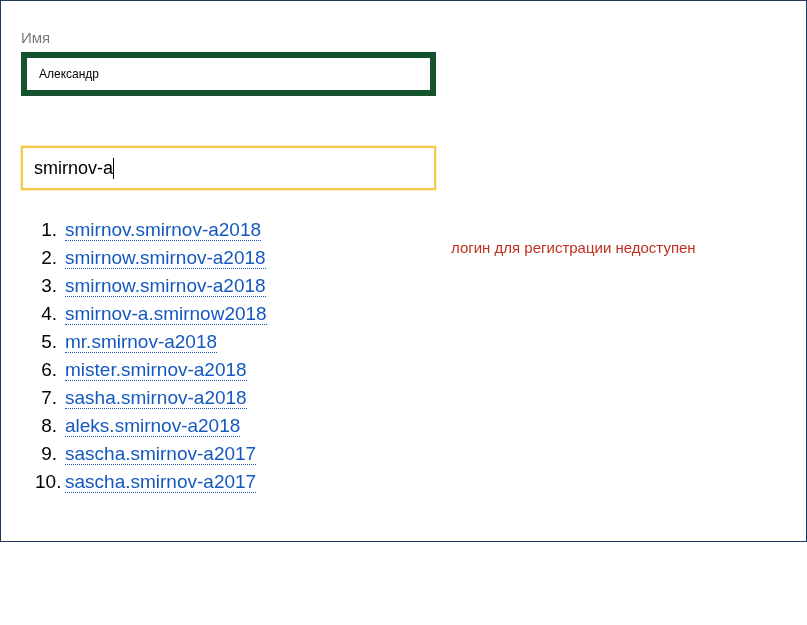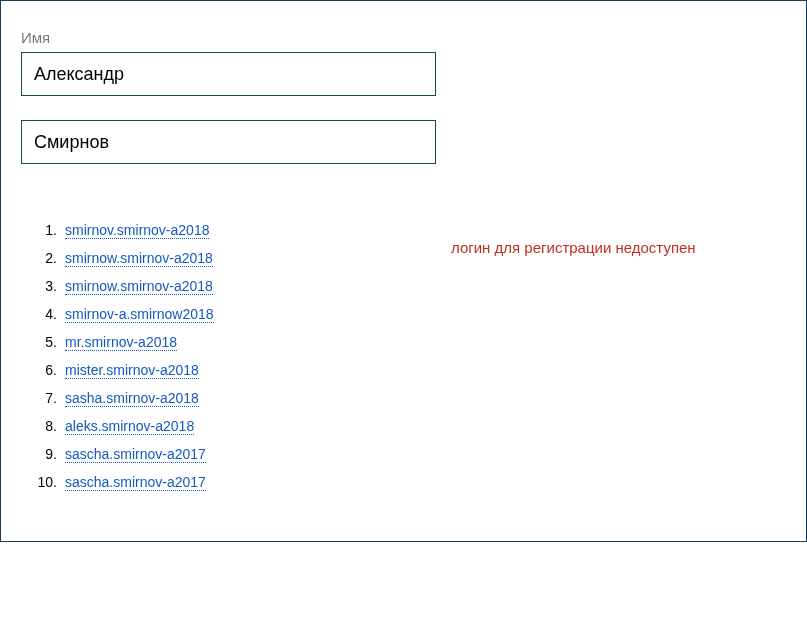--- a/index.html
+++ b/index.html
@@ -33,22 +33,22 @@
   }
   .field-label {
     color: #7a7a7a;
     font-size: 15px;
     margin-bottom: 6px;
     margin-top: 14px;
   }
   .text-input {
     width: 415px;
     height: 44px;
-    border: 1px solid #14532d;
-    font-size: 18px;
+    border: 6px solid #14532d;
+    font-size: 12px;
     padding: 0 12px;
     color: #000;
     outline: none;
     display: block;
     background: #fff;
   }
   .text-input.focus {
     border: 2px solid #f7c948;
     box-shadow: 0 0 0 1px rgba(247,201,72,0.3);
     padding: 0 11px;
@@ -82,21 +82,21 @@
     width: 325px;
   }
   .suggest-list {
     margin: 26px 0 0 14px;
     padding: 0;
     list-style: none;
     counter-reset: item;
   }
   .suggest-list li {
     counter-increment: item;
-    font-size: 14px;
+    font-size: 19px;
     line-height: 28px;
     color: #000;
     padding-left: 30px;
     position: relative;
   }
   .suggest-list li::before {
     content: counter(item) ".";
     position: absolute;
     left: 0;
     width: 22px;
@@ -117,24 +117,26 @@
 
   <div class="column-left">
 
     <div class="spacer-top"></div>
 
     <div class="field-label">Имя</div>
     <input type="text" class="text-input" value="Александр" style="">
 
     <div class="group-gap"></div>
 
-    <input type="text" class="text-input" value="Смирнов" style="">
 
     <div class="group-gap2"></div>
 
+    <div class="text-input focus" style="line-height:40px; font-size:18px;">
+      <span class="login-value">smirnov-a</span><span class="caret"></span>
+    </div>
 
     <ol class="suggest-list" id="suggest-list">
         <li><span class="suggest-link">smirnov.smirnov-a2018</span></li>
         <li><span class="suggest-link">smirnow.smirnov-a2018</span></li>
         <li><span class="suggest-link">smirnow.smirnov-a2018</span></li>
         <li><span class="suggest-link">smirnov-a.smirnow2018</span></li>
         <li><span class="suggest-link">mr.smirnov-a2018</span></li>
         <li><span class="suggest-link">mister.smirnov-a2018</span></li>
         <li><span class="suggest-link">sasha.smirnov-a2018</span></li>
         <li><span class="suggest-link">aleks.smirnov-a2018</span></li>

